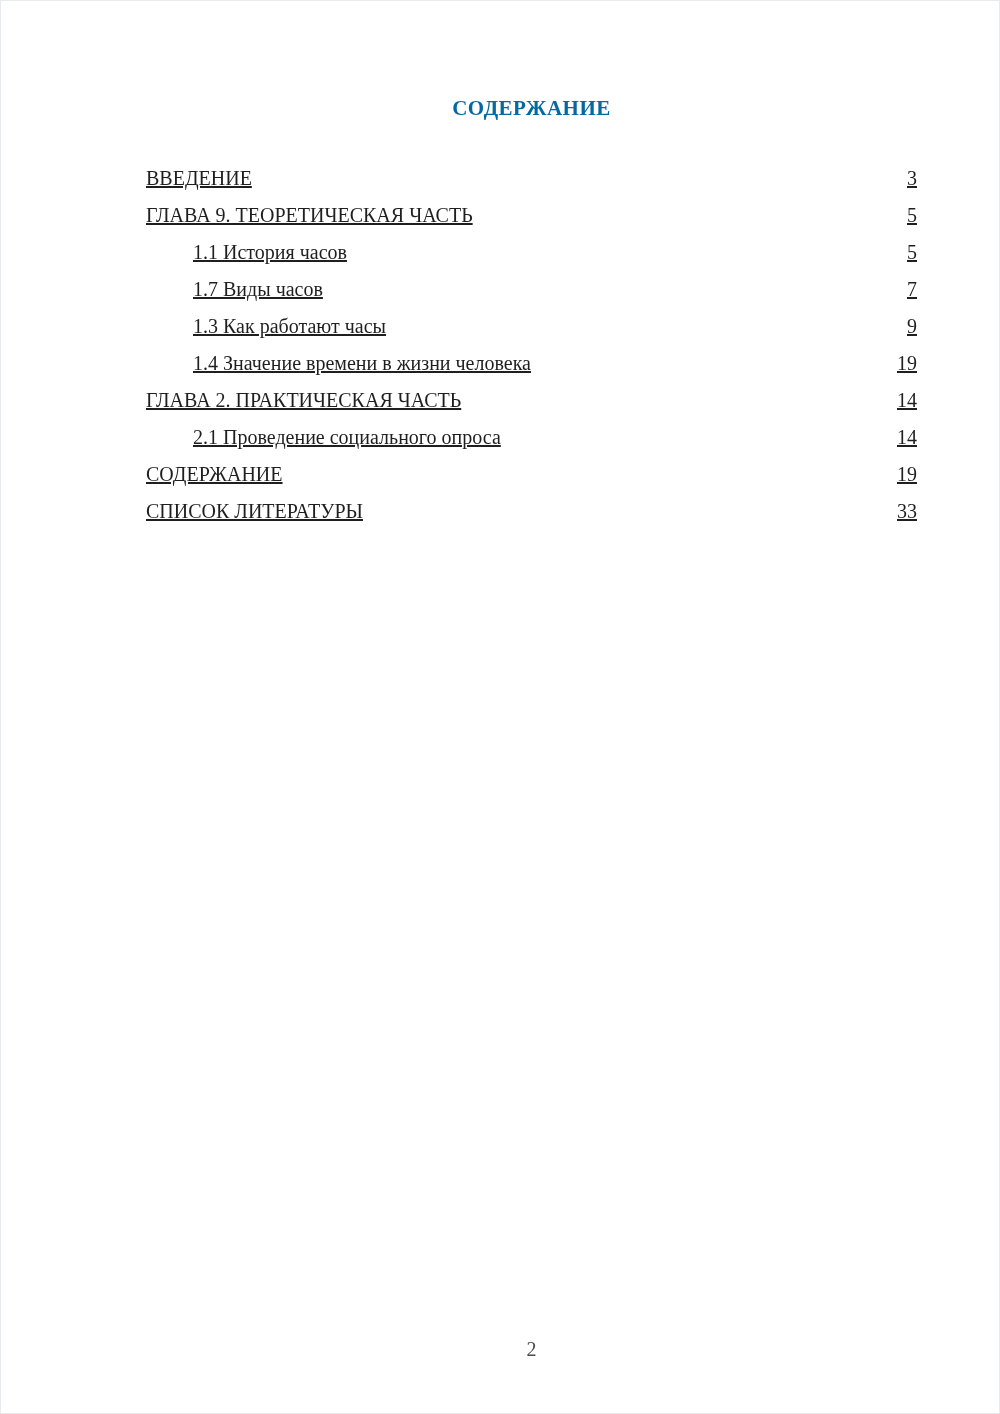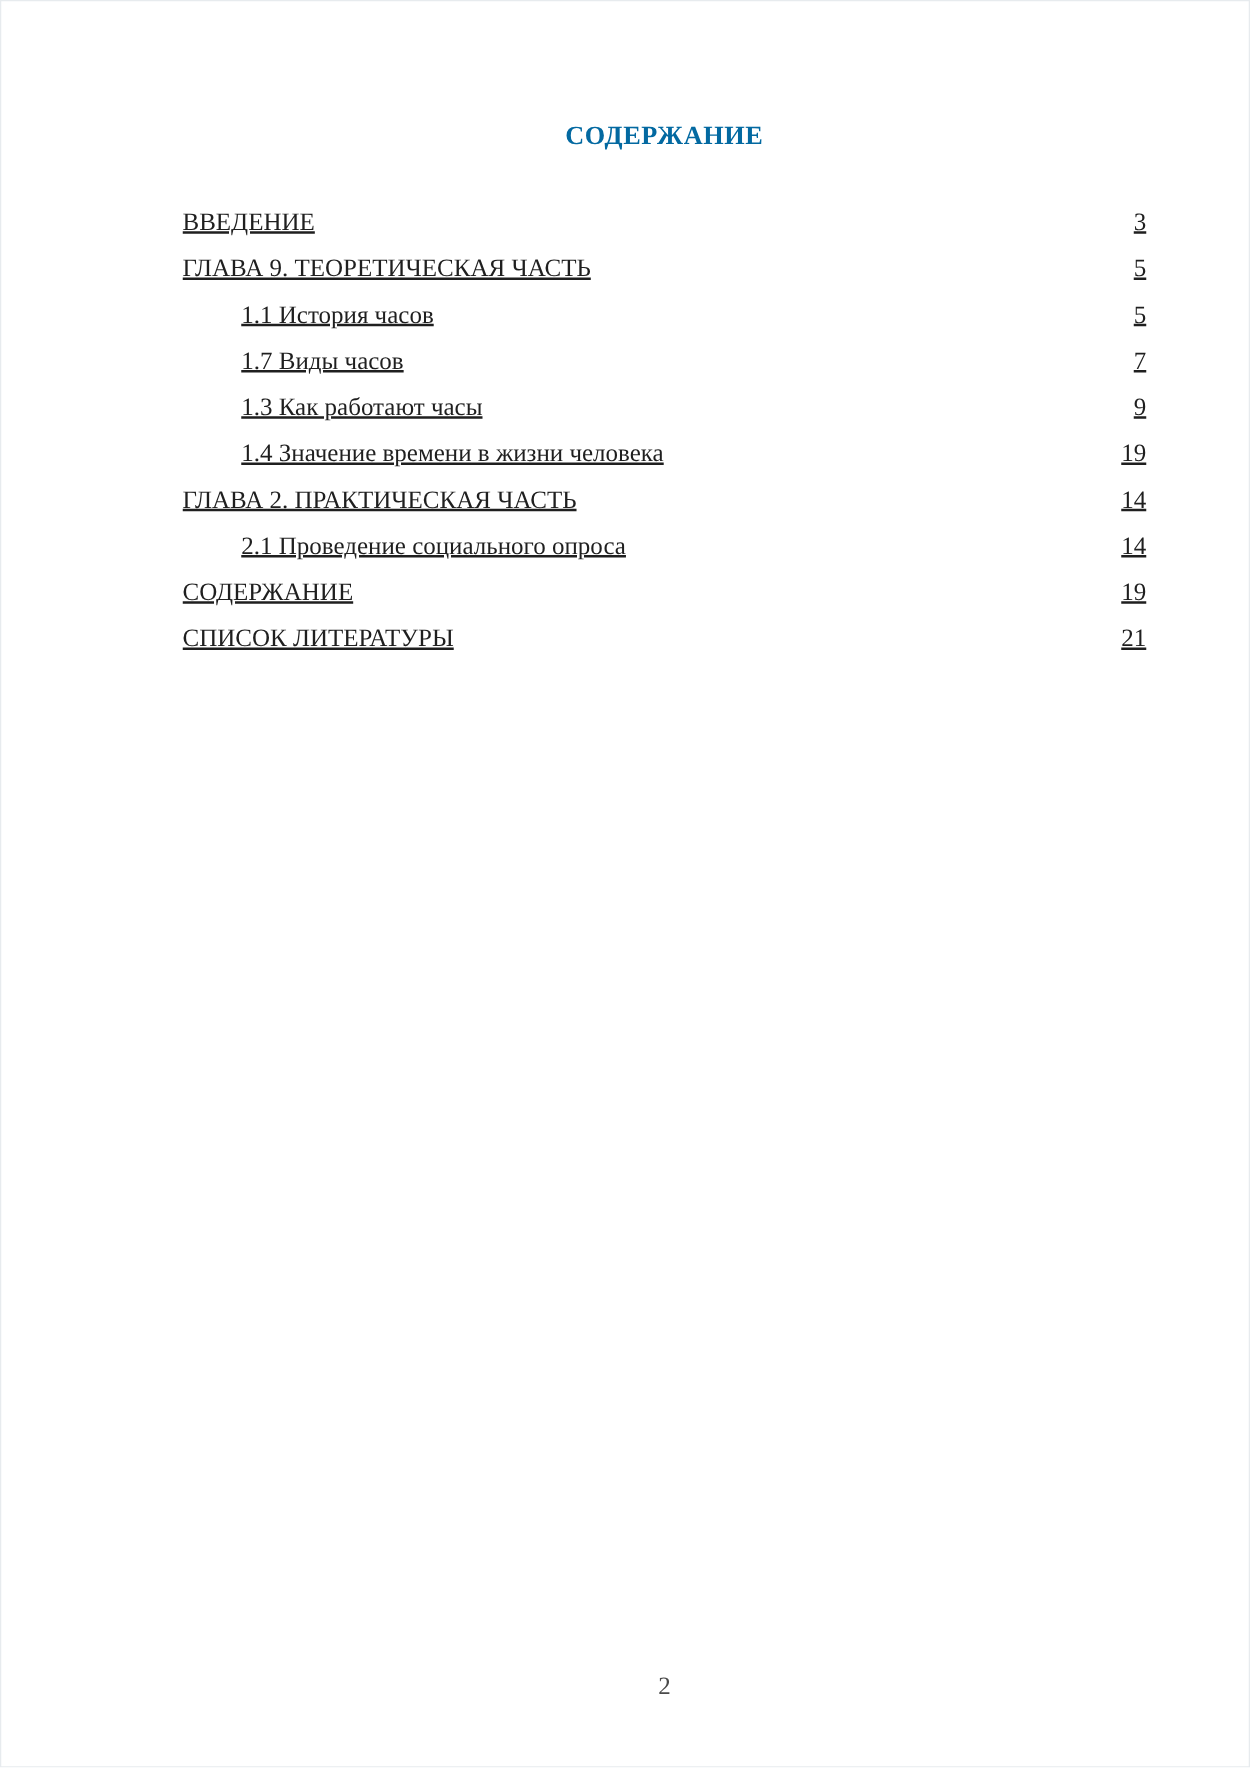--- a/index.html
+++ b/index.html
@@ -119,20 +119,20 @@
       </div>
 
 
       <div class="toc-row level-0">
         <span class="toc-label">СОДЕРЖАНИЕ</span>
         <span class="toc-page">19</span>
       </div>
 
       <div class="toc-row level-0">
         <span class="toc-label">СПИСОК ЛИТЕРАТУРЫ</span>
-        <span class="toc-page">21</span>
+        <span class="toc-page">33</span>
       </div>
 
     </div>
   </div>
 
   <div class="page-footer">2</div>
 </div>
 
 </body></html>

